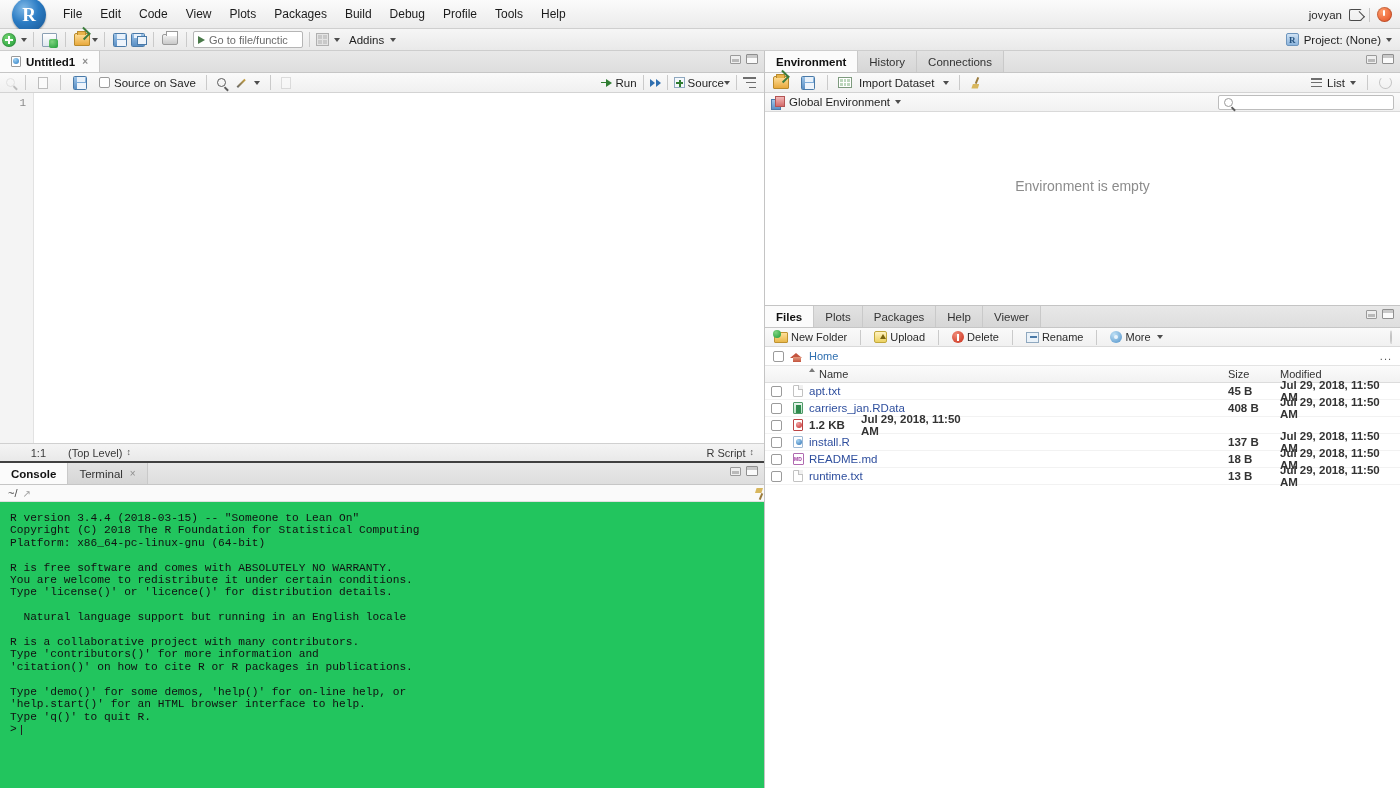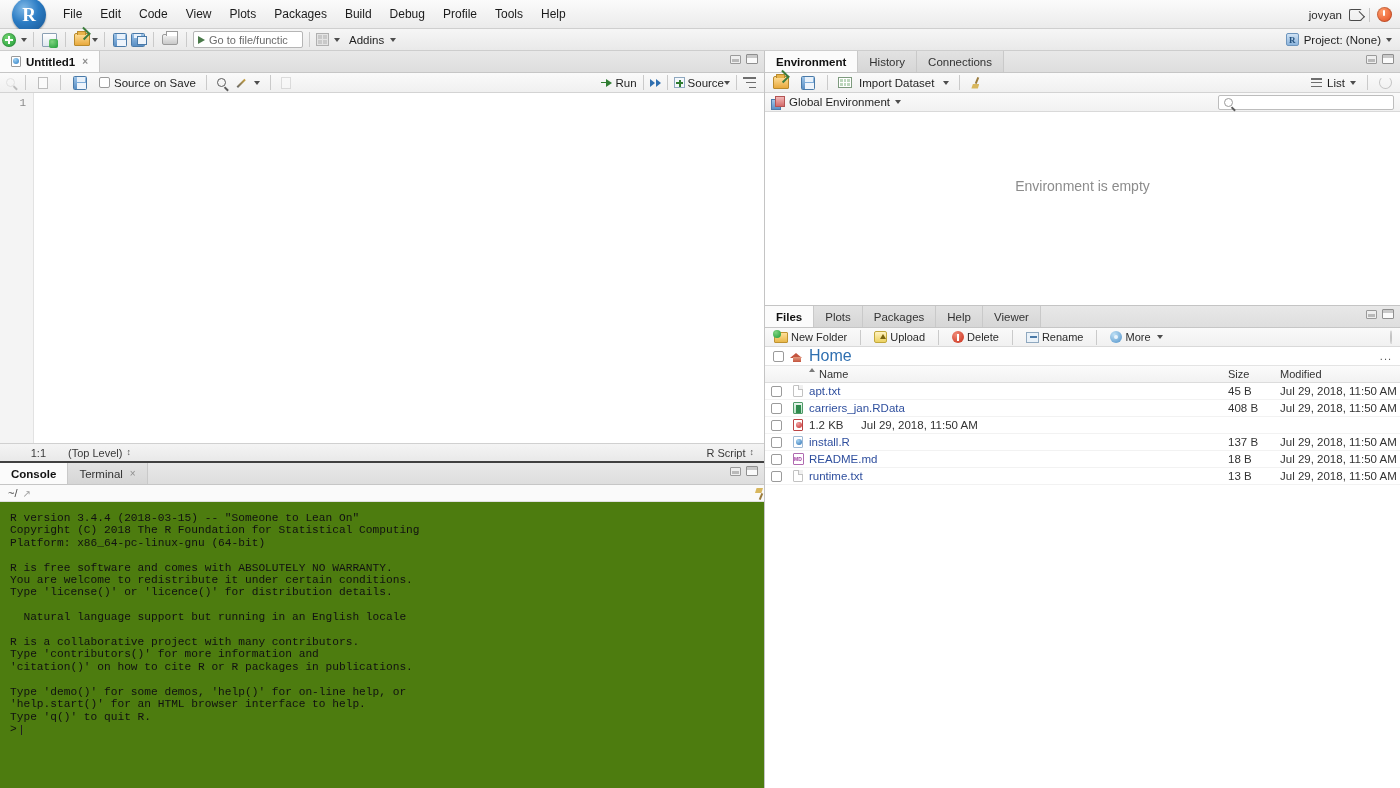--- a/index.html
+++ b/index.html
@@ -245,21 +245,21 @@
   #console-path {
     height:17px; background:#fafafa; border-bottom:1px solid #e0e0e0;
     display:flex; align-items:center; gap:5px; padding:0 8px;
     font-size:11px; color:#4c4c4c; position:relative;
   }
   #console-path .broom { position:absolute; right:10px; }
   .ico-broom{width:12px;height:12px;position:relative;}
   .ico-broom::before{content:"";position:absolute;left:6px;top:0;width:2px;height:7px;background:#9a7b3c;transform:rotate(22deg);}
   .ico-broom::after{content:"";position:absolute;left:1px;bottom:0;width:8px;height:5px;background:#d8b75e;clip-path:polygon(20% 0,100% 0,80% 100%,0 100%);}
   #console-out {
-    flex:1; background:#4d7c0f; overflow:hidden;
+    flex:1; background:#22c55e; overflow:hidden;
     font-family:"Liberation Mono",monospace; font-size:11.2px; line-height:12.4px;
     color:#111; padding:10px 8px 0 10px; white-space:pre;
   }
   .cursor { display:inline-block; width:1px; height:10px; background:#222;
             vertical-align:text-bottom; margin-left:4px; }
   
   #env-pane { flex:0 0 255px; border-bottom:1px solid #c4c4c4; }
   #env-toolbar2 {
     height:19px; background:linear-gradient(to bottom,#fafafa,#f1f1f1);
     border-bottom:1px solid #d9d9d9; display:flex; align-items:center;
@@ -312,36 +312,36 @@
   .ico-more::after{content:"";position:absolute;left:4px;top:4px;width:4px;height:4px;border-radius:50%;background:#eaf4fb;}
   #files-breadcrumb {
     height:19px; background:#fff; border-bottom:1px solid #e4e4e4;
     display:flex; align-items:center; gap:6px; padding:0 8px; position:relative;
   }
   .ico-home{width:13px;height:11px;position:relative;}
   .ico-home::before{content:"";position:absolute;left:0;top:2px;width:0;height:0;
     border-left:6.5px solid transparent;border-right:6.5px solid transparent;border-bottom:5px solid #c4553f;}
   .ico-home::after{content:"";position:absolute;left:2.5px;top:6px;width:8px;height:5px;
     background:linear-gradient(to bottom,#e29b80,#c4553f);}
-  .crumb { color:#2f6fb0; font-size:16px; }
+  .crumb { color:#2f6fb0; font-size:11px; }
   .dots { position:absolute; right:8px; color:#555; letter-spacing:1px; font-size:11px; }
   #files-header {
     height:17px; background:linear-gradient(to bottom,#fbfbfb,#f2f2f2);
     border-bottom:1px solid #dcdcdc; display:flex; align-items:center;
     font-size:11px; color:#333;
   }
   #files-list { flex:1; background:#fff; }
   .file-row { height:17px; display:flex; align-items:center; font-size:11.5px; border-bottom:1px solid #f2f2f2; }
   .col-chk  { width:22px; display:flex; justify-content:center; }
   .col-icon { width:22px; display:flex; justify-content:center; }
   .col-name { flex:1; }
   .col-size { width:52px; }
   .col-mod  { width:120px; }
   .fname { color:#2f4f9e; }
-  .fmeta { color:#333; }
+  .fmeta { color:#333;font-weight:bold; }
   .sort-caret{width:0;height:0;border-left:3.5px solid transparent;border-right:3.5px solid transparent;
     border-bottom:4.5px solid #7a7a7a;margin-right:4px;}
   .ico-file-plain{width:10px;height:12px;background:#fff;border:1px solid #c2c2c2;border-radius:1px;position:relative;}
   .ico-file-plain::after{content:"";position:absolute;right:-1px;top:-1px;width:4px;height:4px;
     background:#f0f0f0;border-left:1px solid #c2c2c2;border-bottom:1px solid #c2c2c2;}
   .ico-file-rdata{width:10px;height:12px;background:linear-gradient(to bottom,#e8f6ec,#b8e0c4);
     border:1px solid #4f9a68;border-radius:1px;position:relative;}
   .ico-file-rdata::after{content:"";position:absolute;left:2px;top:2px;width:5px;height:8px;background:#2f8b4e;}
   .ico-file-rmd{width:10px;height:12px;background:#fff;border:1px solid #b44;border-radius:1px;position:relative;}
   .ico-file-rmd::after{content:"";position:absolute;left:1.5px;top:2px;width:6px;height:6px;border-radius:50%;

